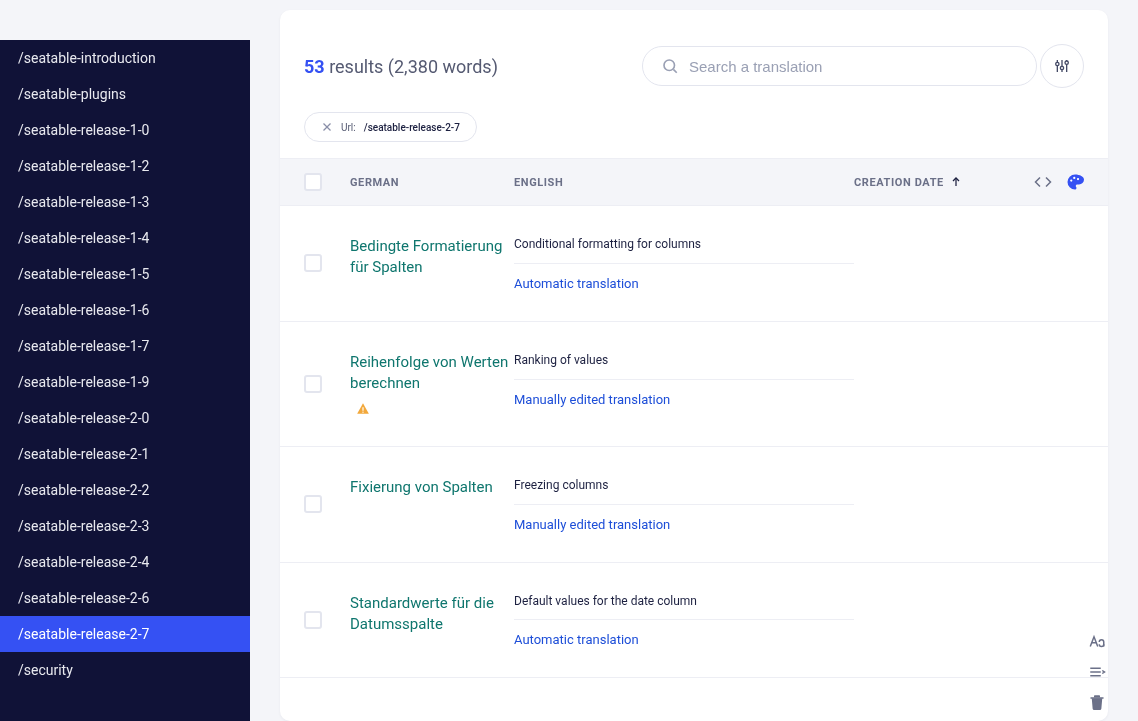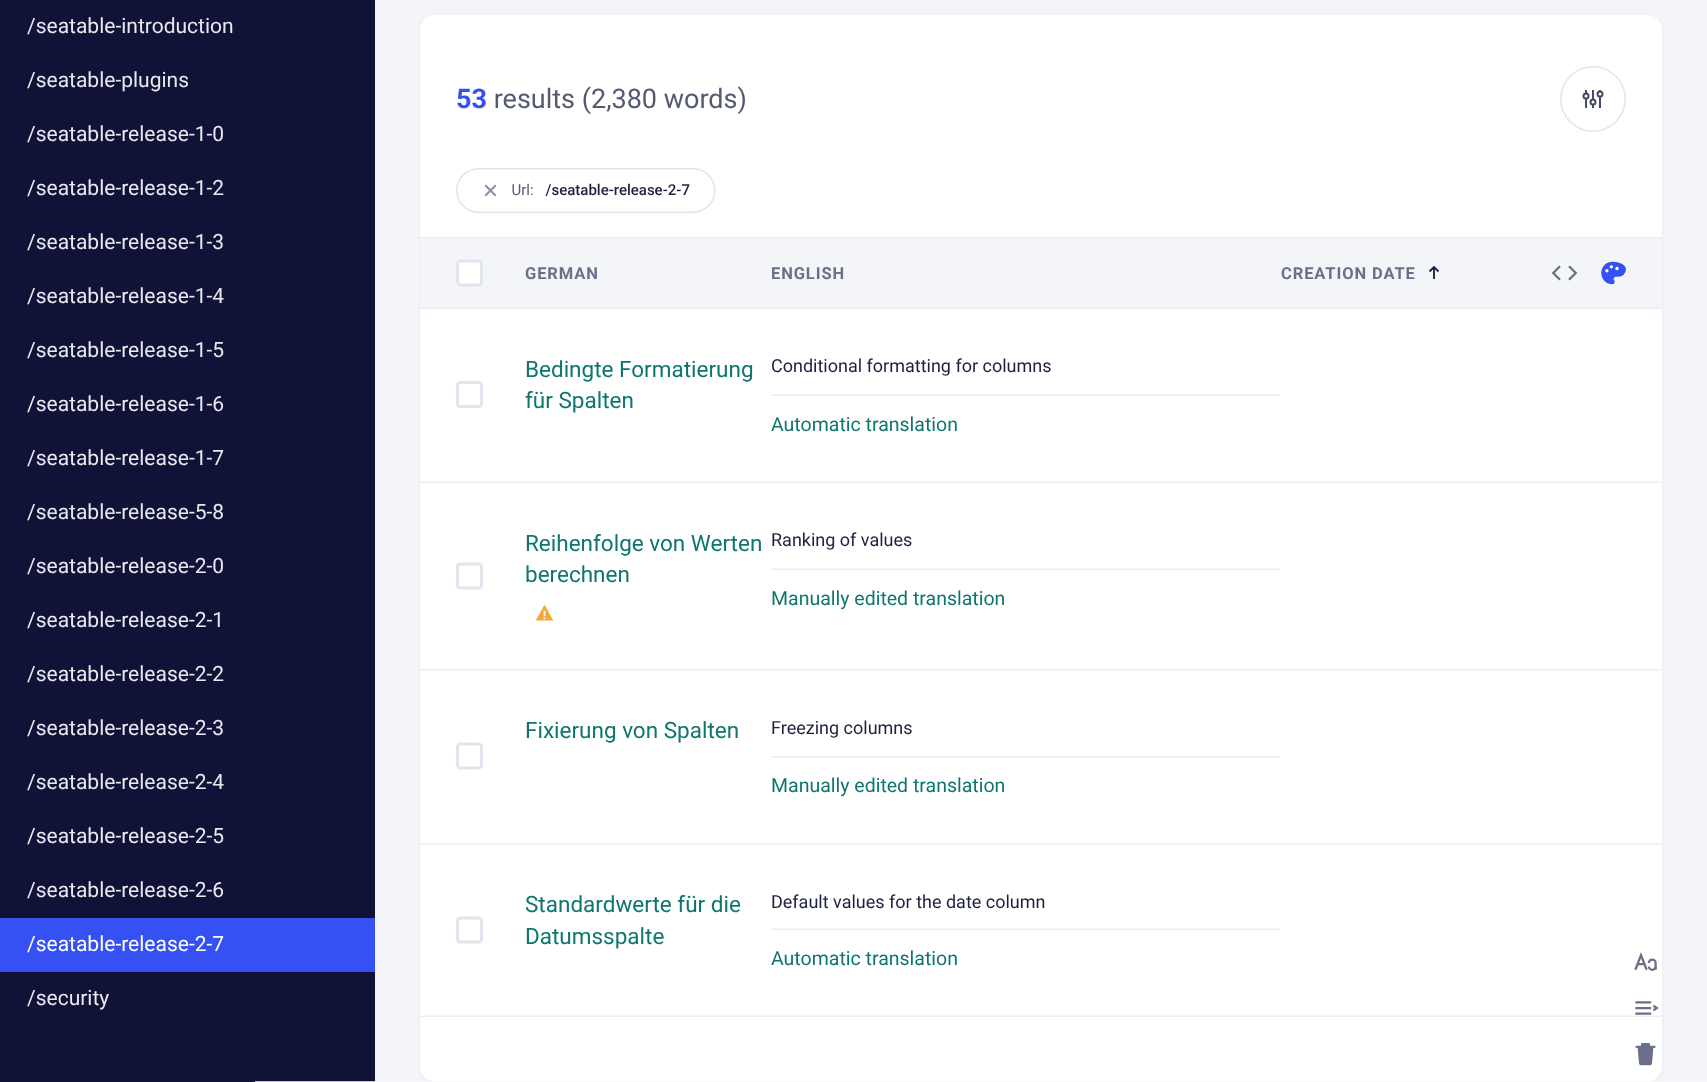--- a/index.html
+++ b/index.html
@@ -11,20 +11,21 @@
     height: 721px;
     overflow: hidden;
   }
   .sidebar {
     width: 250px;
     background: #101237;
     color: #e8e9ef;
     overflow-y: auto;
     position: relative;
     flex-shrink: 0;
+    margin-top: 40px;
   }
   .sidebar::-webkit-scrollbar { width: 10px; }
   .sidebar::-webkit-scrollbar-thumb { background: #3a3c5a; border-radius: 4px; }
   .sidebar-item {
     padding: 10px 18px;
     font-size: 14px;
     cursor: pointer;
     color: #e8e9ef;
   }
   .sidebar-item.active {
@@ -146,21 +147,21 @@
     color: #0f766e;
     font-size: 15px;
     line-height: 1.4;
   }
   .row .english-text {
     color: #1d2141;
     font-size: 12px;
     line-height: 1.4;
   }
   .row .sub {
-    color: #0f766e;
+    color: #1d4ed8;
     font-size: 13px;
     margin-top: 6px;
   }
   .row .divider {
     height: 1px;
     background: #edeef4;
     margin: 10px 0 12px 0;
   }
   .warn-icon {
     margin-top: 8px;
@@ -187,40 +188,48 @@
 <nav class="sidebar" id="sidebar">
     <div class="sidebar-item">/seatable-introduction</div>
     <div class="sidebar-item">/seatable-plugins</div>
     <div class="sidebar-item">/seatable-release-1-0</div>
     <div class="sidebar-item">/seatable-release-1-2</div>
     <div class="sidebar-item">/seatable-release-1-3</div>
     <div class="sidebar-item">/seatable-release-1-4</div>
     <div class="sidebar-item">/seatable-release-1-5</div>
     <div class="sidebar-item">/seatable-release-1-6</div>
     <div class="sidebar-item">/seatable-release-1-7</div>
-    <div class="sidebar-item">/seatable-release-5-8</div>
+    <div class="sidebar-item">/seatable-release-1-9</div>
     <div class="sidebar-item">/seatable-release-2-0</div>
     <div class="sidebar-item">/seatable-release-2-1</div>
     <div class="sidebar-item">/seatable-release-2-2</div>
     <div class="sidebar-item">/seatable-release-2-3</div>
     <div class="sidebar-item">/seatable-release-2-4</div>
-    <div class="sidebar-item">/seatable-release-2-5</div>
     <div class="sidebar-item">/seatable-release-2-6</div>
     <div class="sidebar-item active">/seatable-release-2-7</div>
     <div class="sidebar-item">/security</div>
   </nav>
 
 <main class="main">
   <div class="panel">
     <div class="panel-top">
       <div class="top-row">
         <div class="results-text">
           <span class="count">53</span>
           <span>results</span>
           <span>(2,380 words)</span>
+        </div>
+        <div class="search-wrap">
+          <span>
+            <svg width="18" height="18" viewBox="0 0 24 24" fill="none" stroke="#9aa0b4" stroke-width="2.2">
+                <circle cx="11" cy="11" r="7"></circle>
+                <line x1="21" y1="21" x2="16.5" y2="16.5"></line>
+              </svg>
+          </span>
+          <input type="text" placeholder="Search a translation" style="">
         </div>
         <div class="circle-btn">
           <span>
             <svg width="16" height="16" viewBox="0 0 24 24" fill="none" stroke="#444a66" stroke-width="2">
                 <line x1="5" y1="3" x2="5" y2="21"></line>
                 <circle cx="5" cy="9" r="2.5" fill="#fff"></circle>
                 <line x1="12" y1="3" x2="12" y2="21"></line>
                 <circle cx="12" cy="15" r="2.5" fill="#fff"></circle>
                 <line x1="19" y1="3" x2="19" y2="21"></line>
                 <circle cx="19" cy="7" r="2.5" fill="#fff"></circle>

